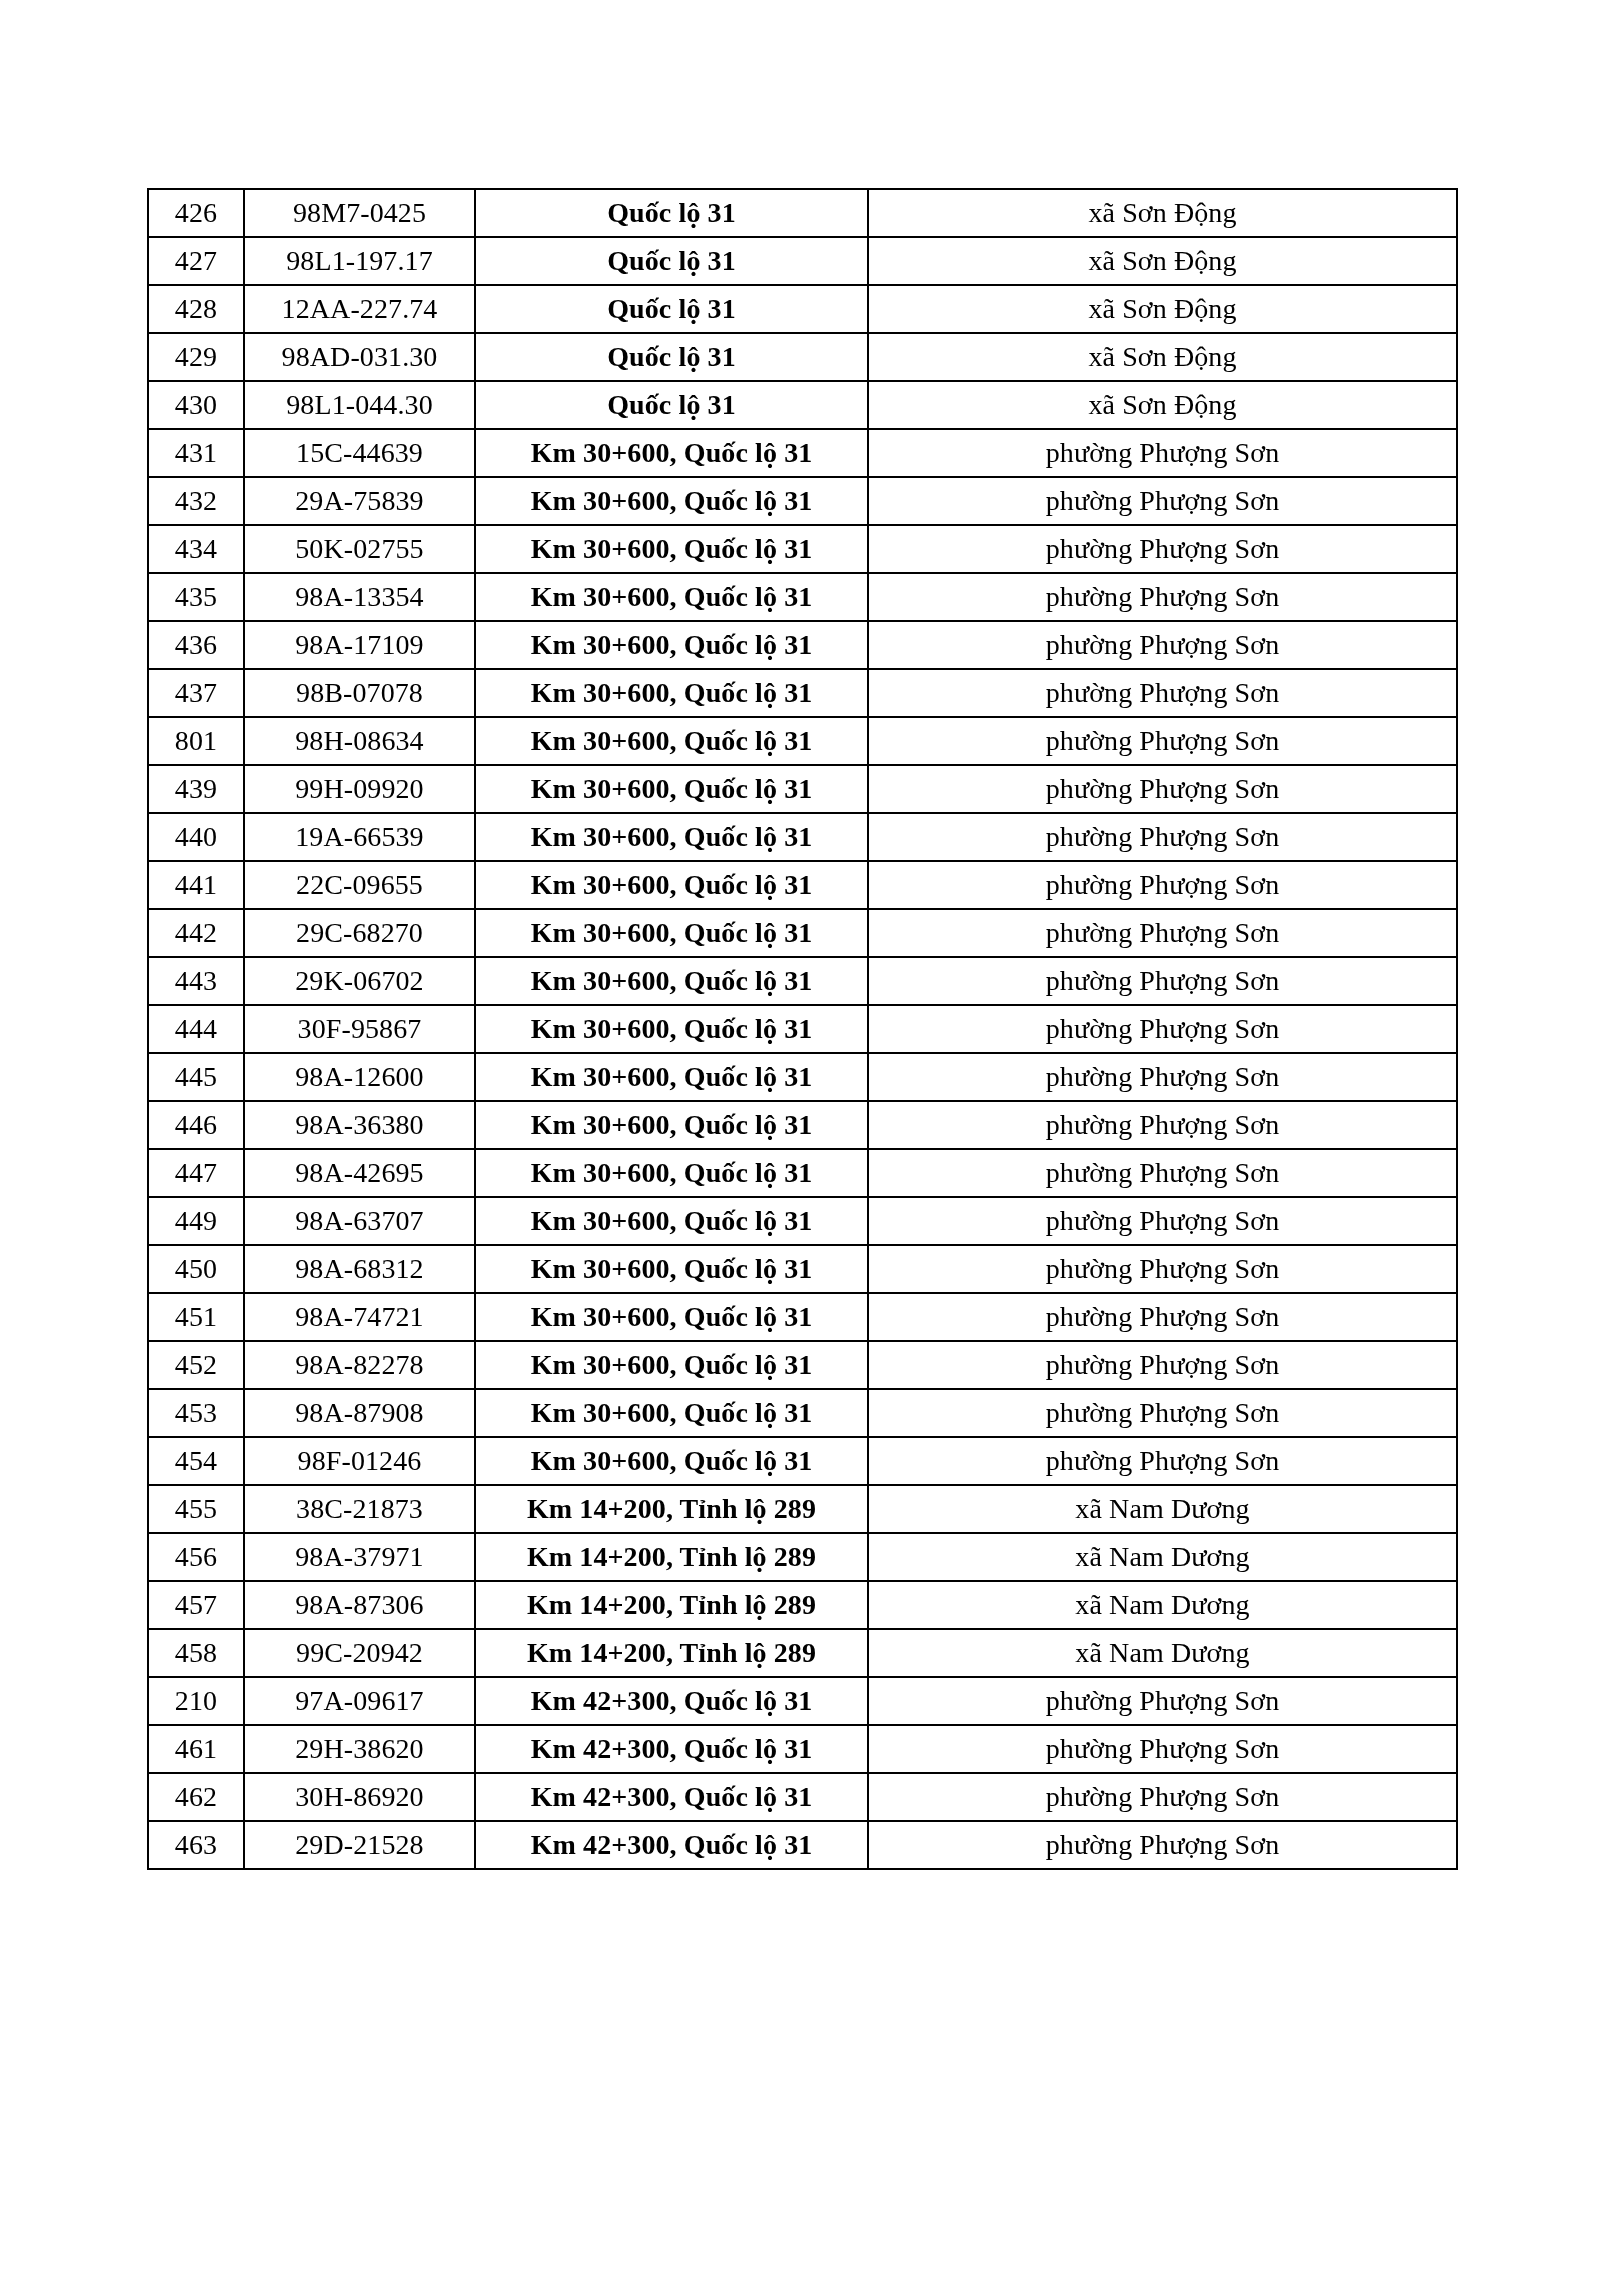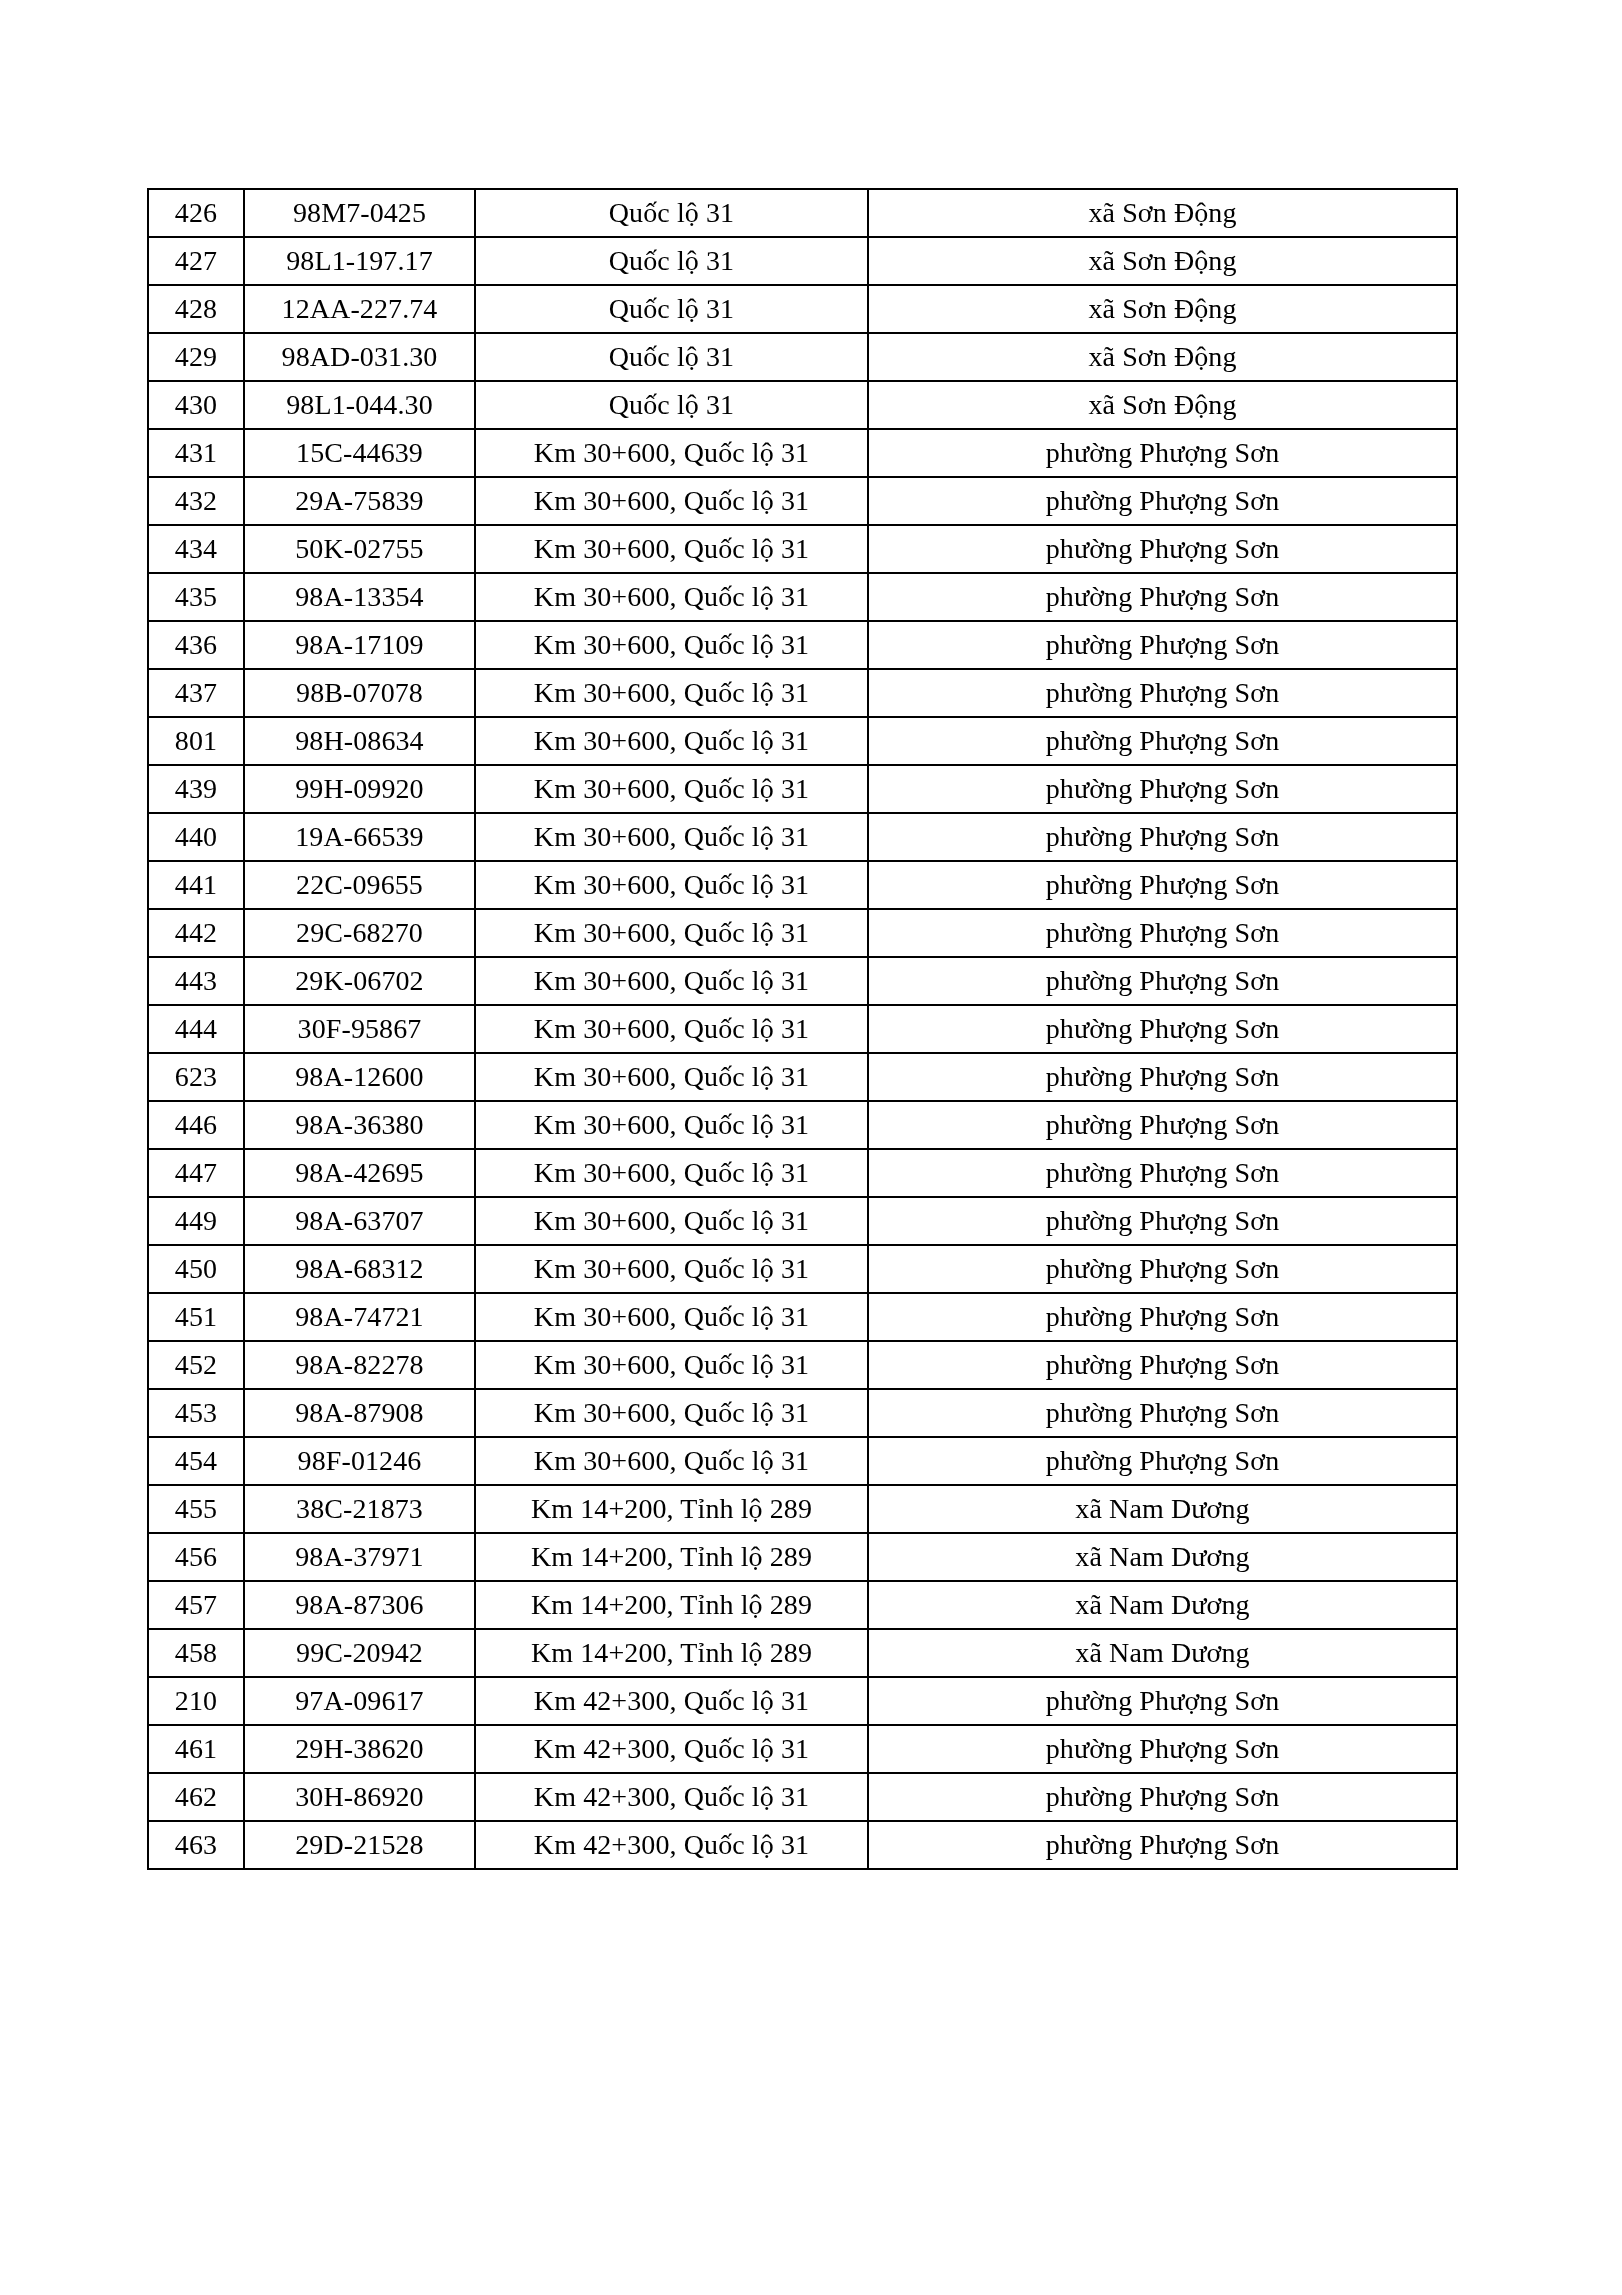--- a/index.html
+++ b/index.html
@@ -46,21 +46,21 @@
     padding: 0 3.9px;
     font-size: 28px;
     line-height: 1.0;
     text-align: center;
     vertical-align: middle;
     white-space: nowrap;
     letter-spacing: 0.1px;
   }
   td.cell-stt   { text-align: center; }
   td.cell-plate { text-align: center; }
-  td.cell-loc   { text-align: center; }
+  td.cell-loc   { text-align: center; font-weight: bold; }
   td.cell-ward  { text-align: center; margin-top: 12px; }
 </style>
 </head>
 <body>
 
 <div class="page">
   <div class="table-wrap">
     <table class="records">
       <colgroup>
         <col class="c-stt">
@@ -171,21 +171,21 @@
             <td class="cell-loc">Km 30+600, Quốc lộ 31</td>
             <td class="cell-ward">phường Phượng Sơn</td>
           </tr>
           <tr>
             <td class="cell-stt">444</td>
             <td class="cell-plate">30F-95867</td>
             <td class="cell-loc">Km 30+600, Quốc lộ 31</td>
             <td class="cell-ward">phường Phượng Sơn</td>
           </tr>
           <tr>
-            <td class="cell-stt">623</td>
+            <td class="cell-stt">445</td>
             <td class="cell-plate">98A-12600</td>
             <td class="cell-loc">Km 30+600, Quốc lộ 31</td>
             <td class="cell-ward">phường Phượng Sơn</td>
           </tr>
           <tr>
             <td class="cell-stt">446</td>
             <td class="cell-plate">98A-36380</td>
             <td class="cell-loc">Km 30+600, Quốc lộ 31</td>
             <td class="cell-ward">phường Phượng Sơn</td>
           </tr>

